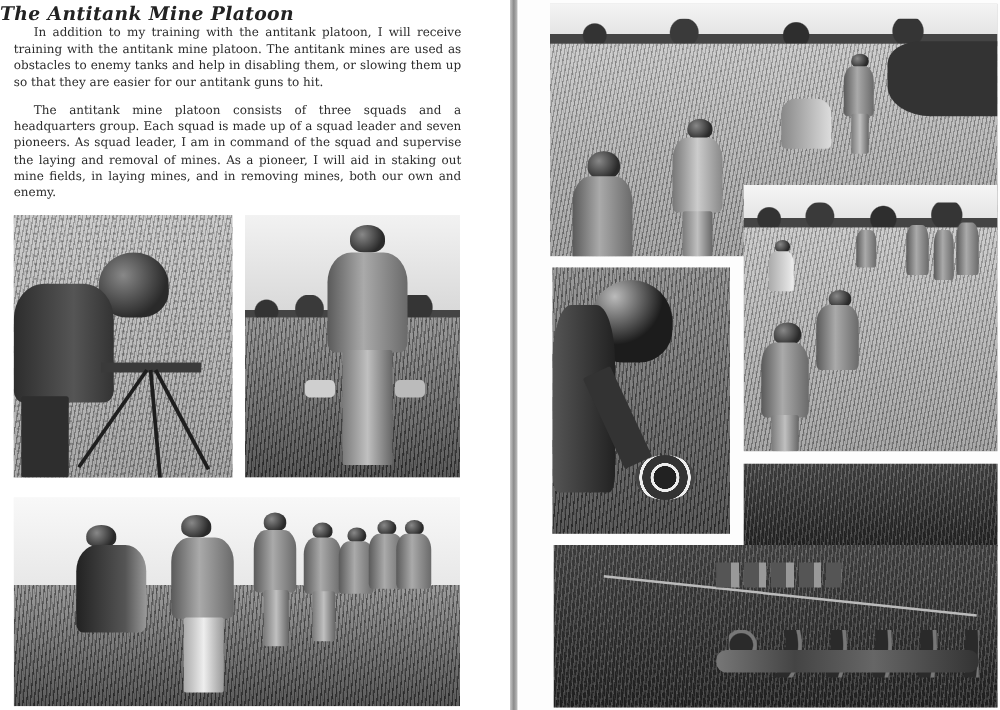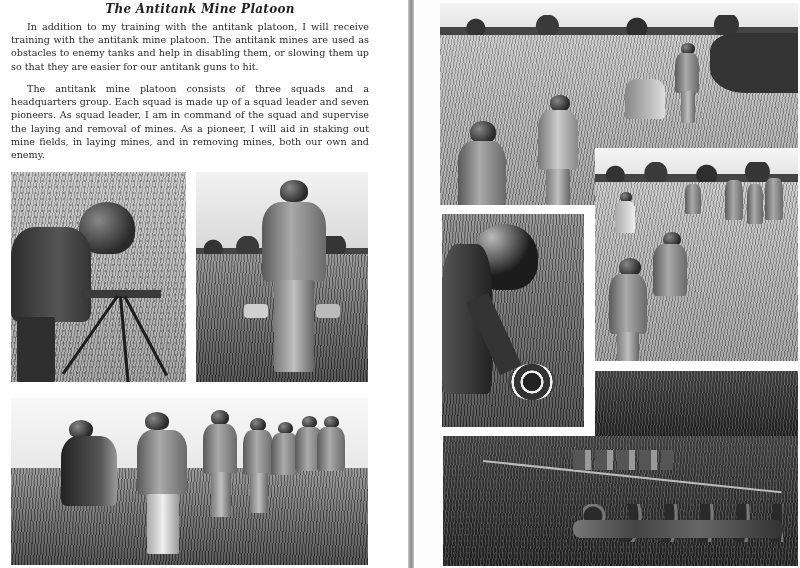--- a/index.html
+++ b/index.html
@@ -3,22 +3,22 @@
 <meta charset="utf-8">
 <style>
   html, body { margin:0; padding:0; }
   body { width:800px; height:568px; background:#ffffff; position:relative; overflow:hidden;
          font-family:"DejaVu Serif", "Liberation Serif", serif; color:#2a2a2a; }
   .page { position:absolute; top:0; height:568px; }
   .page-left { left:0; width:408px; background:#fff; }
   .page-right { left:415px; width:385px; background:#fdfdfd; }
   .gutter { position:absolute; left:408px; top:0; width:6px; height:568px;
             background:linear-gradient(to right,#c8c8c8,#8a8a8a 50%,#c0c0c0); }
-  .title { position:absolute; left:0; width:400px; top:2px; text-align:center;
-           font-style:italic; font-weight:bold; font-size:12px; letter-spacing:0.3px; color:#222; }
+  .title { position:absolute; left:0; width:400px; top:2px; text-align:left;
+           font-style:italic; font-weight:bold; font-size:15px; letter-spacing:0.3px; color:#222; }
   .para { position:absolute; left:11px; width:358px; font-size:9.6px; line-height:13.2px;
           text-align:justify; text-indent:16px; color:#2b2b2b; margin:0; }
   .p1 { top:20px; }
   .p2 { top:82px; }
   .photo { position:absolute; overflow:hidden; background:#777; }
   .photo .sky { position:absolute; left:0; right:0; top:0; }
   .photo .ground { position:absolute; left:0; right:0; bottom:0; }
   .grass { background:
       repeating-linear-gradient(95deg, rgba(0,0,0,0.25) 0 1px, rgba(255,255,255,0.15) 1px 3px),
       repeating-linear-gradient(80deg, rgba(0,0,0,0.2) 0 1px, transparent 1px 4px),

